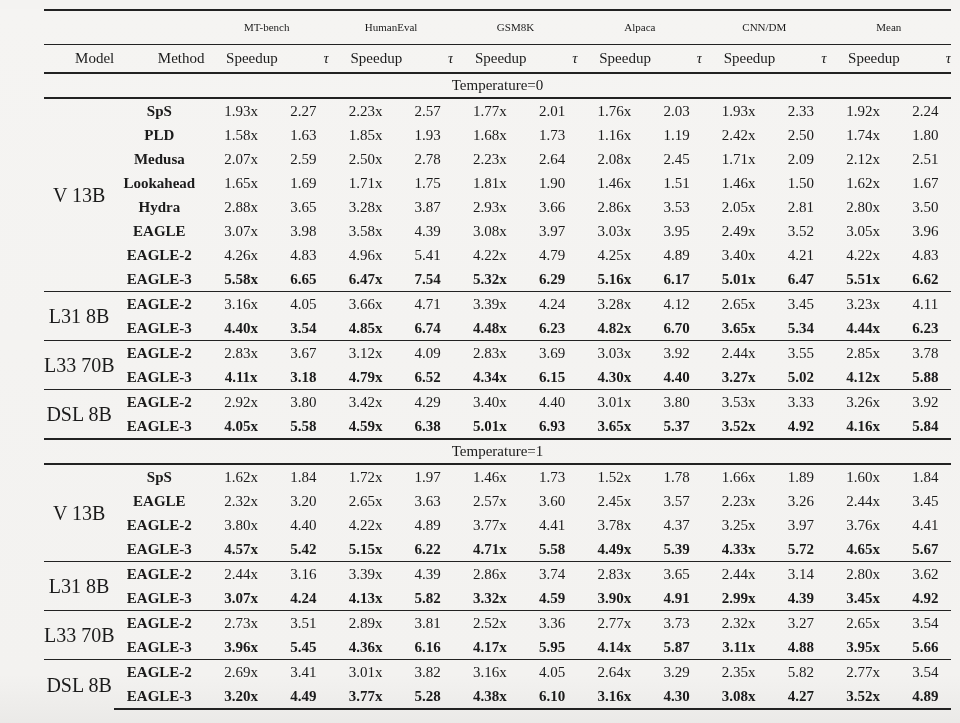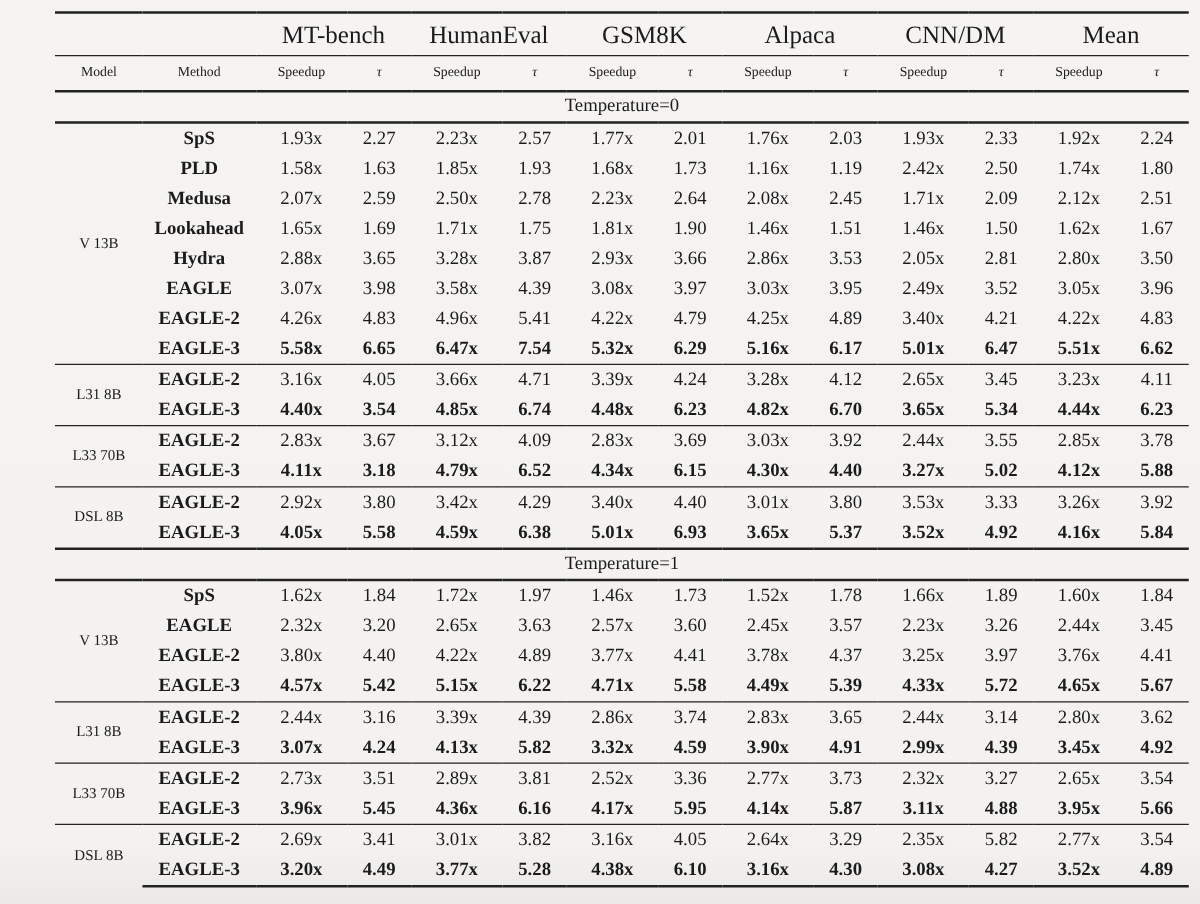--- a/index.html
+++ b/index.html
@@ -31,44 +31,45 @@
     text-align: center;
     font-weight: normal;
     white-space: nowrap;
     overflow: hidden;
   }
   
   tr.group-row th {
     border-top: 2.5px solid #222;
     border-bottom: 1px solid #222;
     height: 33px;
-    font-size: 20px;
+    font-size: 11px;
   }
   tr.colhead-row th {
     height: 27px;
-    font-size: 11px;
+    font-size: 15px;
+    text-align: right;
   }
   .tau-head {
     font-style: italic;
     font-size: 15px;
   }
   
   tr.section-row td {
     border-top: 2px solid #222;
     border-bottom: 2px solid #222;
     height: 23px;
     font-size: 15px;
     text-align: center;
   }
   
   tbody td { height: 24px; }
   tr.group-first td { border-top: 1.2px solid #222; }
   tbody tr:last-child td { border-bottom: 2.5px solid #222; }
   tr.bold-row td.num { font-weight: bold; }
-  td.model-cell { font-size: 12px; }
+  td.model-cell { font-size: 20px; }
   td.method-cell { font-size: 15px; font-weight: bold; }
 </style>
 </head>
 <body>
 
 <div class="page">
   <table class="results">
     <colgroup>
       <col style="width:70px">
       <col style="width:90px">

